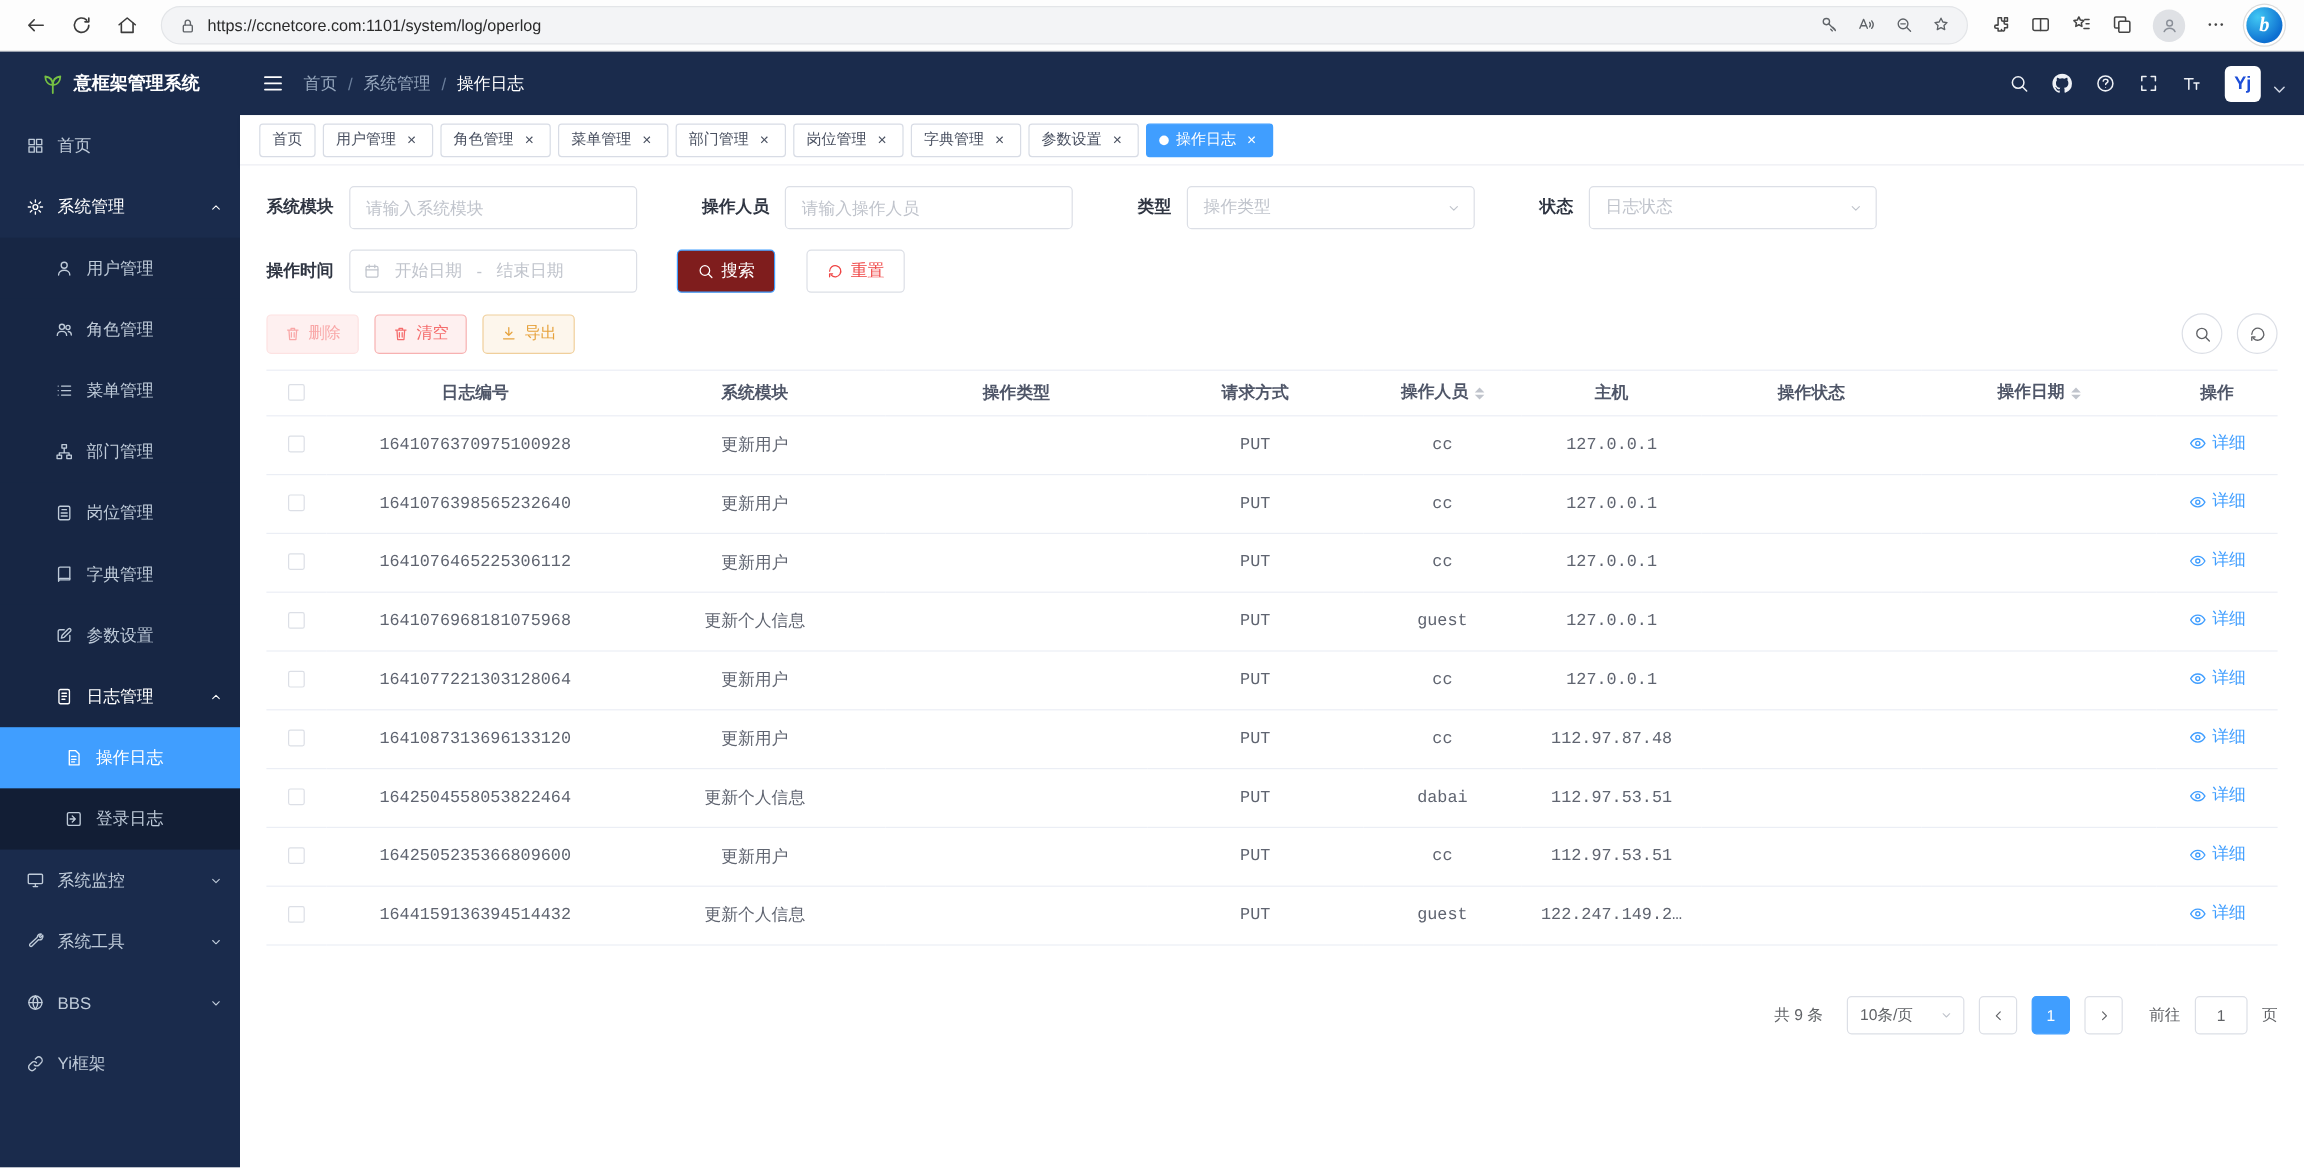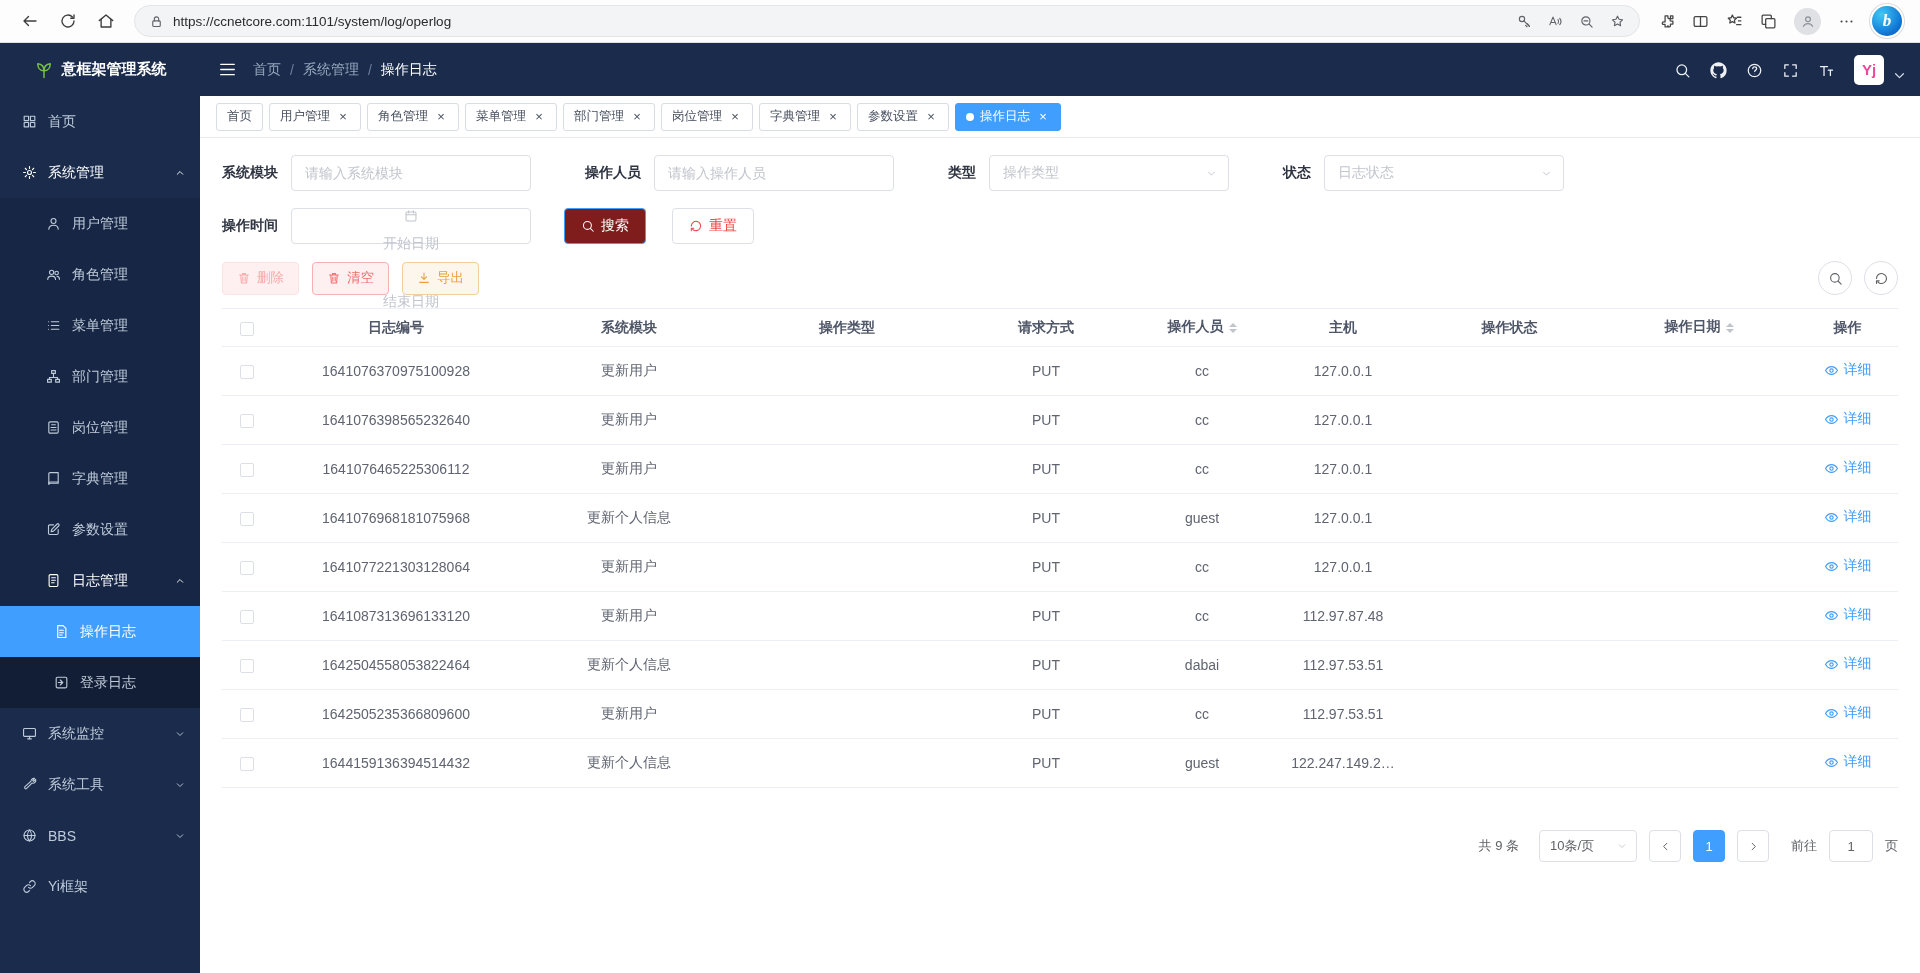--- a/index.html
+++ b/index.html
@@ -39,57 +39,57 @@
   .main{flex:1;display:flex;flex-direction:column;min-width:0;}
   .navbar{height:53px;flex:none;background:#1a2b4c;display:flex;align-items:center;padding:0 18px;gap:16px;color:#fff;}
   .nav-hamburger{display:flex;align-items:center;cursor:pointer;}
   .nav-hamburger .ic{width:19px;height:19px;}
   .breadcrumb{display:flex;align-items:center;gap:9px;font-size:14px;color:#97a8be;}
   .breadcrumb .crumb{cursor:pointer;}
   .breadcrumb .sep{color:#6b7f9c;}
   .breadcrumb .current{color:#fff;cursor:default;}
   .nav-right{margin-left:auto;display:flex;align-items:center;gap:19px;color:#eef1f6;}
   .nav-right .ic{width:17px;height:17px;cursor:pointer;}
-  .yj-badge{width:30px;height:30px;background:#fff;border-radius:5px;color:#ec4899;font-weight:bold;display:flex;align-items:center;justify-content:center;font-size:15px;cursor:pointer;}
+  .yj-badge{width:30px;height:30px;background:#fff;border-radius:5px;color:#1d4ed8;font-weight:bold;display:flex;align-items:center;justify-content:center;font-size:15px;cursor:pointer;}
   .user-caret{width:11px;height:11px;color:#cfd6e4;align-self:flex-end;margin:0 0 8px -12px;cursor:pointer;}
 
   .tabbar{height:42px;flex:none;background:#fff;border-bottom:1px solid #e8eaf0;box-shadow:0 1px 3px rgba(0,0,0,.05);display:flex;align-items:center;padding:0 16px;gap:6px;}
   .tag{height:28px;display:inline-flex;align-items:center;gap:6px;padding:0 10px;border:1px solid #d8dce5;background:#fff;color:#495060;font-size:12.5px;cursor:pointer;border-radius:3px;white-space:nowrap;}
   .tag .dot{width:8px;height:8px;border-radius:50%;background:#fff;display:none;}
   .tag .close{font-size:13px;line-height:1;width:14px;height:14px;border-radius:50%;display:flex;align-items:center;justify-content:center;}
   .tag.active{background:#409eff;border-color:#409eff;color:#fff;}
   .tag.active .dot{display:block;}
 
   
   .page{flex:1;background:#fff;padding:17px 22px;overflow:hidden;}
   .filter-row{display:flex;align-items:center;margin-bottom:17px;}
   .fgroup{display:flex;align-items:center;margin-right:54px;}
   .flabel{font-size:14px;font-weight:bold;color:#2f3542;margin-right:13px;white-space:nowrap;}
   .finput{height:36px;border:1px solid #dcdfe6;border-radius:4px;padding:0 13px;font-size:14px;color:#606266;width:240px;background:#fff;outline:none;}
   .finput::placeholder{color:#c0c4cc;}
   .fselect{height:36px;border:1px solid #dcdfe6;border-radius:4px;padding:0 10px 0 13px;width:240px;display:flex;align-items:center;justify-content:space-between;color:#c0c4cc;font-size:14px;cursor:pointer;background:#fff;}
   .fselect .ic{width:13px;height:13px;color:#c0c4cc;}
-  .daterange{height:36px;border:1px solid #dcdfe6;border-radius:4px;display:flex;align-items:center;padding:0 11px;gap:12px;width:240px;color:#c0c4cc;font-size:14px;background:#fff;cursor:pointer;flex-direction:column;}
+  .daterange{height:36px;border:1px solid #dcdfe6;border-radius:4px;display:flex;align-items:center;padding:0 11px;gap:12px;width:240px;color:#c0c4cc;font-size:14px;background:#fff;cursor:pointer;}
   .daterange .ic{width:14px;height:14px;color:#c0c4cc;}
   .daterange .dr-sep{color:#c0c4cc;}
 
   .btn{height:36px;padding:0 16px;border-radius:4px;font-size:14px;display:inline-flex;align-items:center;gap:6px;cursor:pointer;border:1px solid transparent;background:#fff;font-family:inherit;}
   .btn .ic{width:14px;height:14px;}
   .btn-primary{background:#7f1d1d;border-color:#409eff;color:#fff;margin-left:33px;}
   .btn-plain{border-color:#dcdfe6;color:#ef4444;margin-left:26px;}
   .toolbar{display:flex;align-items:center;margin-bottom:13px;}
   .toolbar .btn{height:33px;padding:0 14px;margin:0 13px 0 0;font-size:13.5px;}
   .btn-danger-disabled{background:#fef0f0;border-color:#fde2e2;color:#f9a7a7;cursor:not-allowed;}
   .btn-danger-plain{background:#fef0f0;border-color:#f7b1b1;color:#f56c6c;}
   .btn-warning-plain{background:#fdf6ec;border-color:#f0cf9b;color:#e6a23c;}
   .tool-right{margin-left:auto;display:flex;gap:12px;}
   .circle-btn{width:34px;height:34px;border-radius:50%;border:1px solid #dcdfe6;background:#fff;display:flex;align-items:center;justify-content:center;color:#606266;cursor:pointer;}
   .circle-btn .ic{width:15px;height:15px;}
 
-  table.grid{width:100%;border-collapse:collapse;table-layout:fixed;font-size:14px;color:#5f6470;}
+  table.grid{width:100%;border-collapse:collapse;table-layout:fixed;font-size:14px;color:#5f6470;font-family:Liberation Mono, monospace;}
   .grid th{height:38px;font-weight:bold;color:#4f5668;border-top:1px solid #ebeef5;border-bottom:1px solid #ebeef5;padding:0 6px;white-space:nowrap;}
   .grid td{height:49px;border-bottom:1px solid #ebeef5;padding:0 6px;text-align:center;white-space:nowrap;overflow:hidden;text-overflow:ellipsis;}
   .grid th{text-align:center;}
   .checkbox{width:14px;height:14px;border:1px solid #dcdfe6;border-radius:2px;display:inline-block;vertical-align:middle;background:#fff;cursor:pointer;}
   .sort{display:inline-flex;flex-direction:column;margin-left:5px;vertical-align:middle;cursor:pointer;}
   .sort i{width:0;height:0;border:4px solid transparent;display:block;}
   .sort .up{border-bottom-color:#c0c4cc;margin-bottom:2px;}
   .sort .down{border-top-color:#c0c4cc;}
   .detail-link{color:#409eff;display:inline-flex;align-items:center;gap:5px;cursor:pointer;font-size:14px;text-decoration:none;}
   .detail-link .ic{width:15px;height:15px;}

